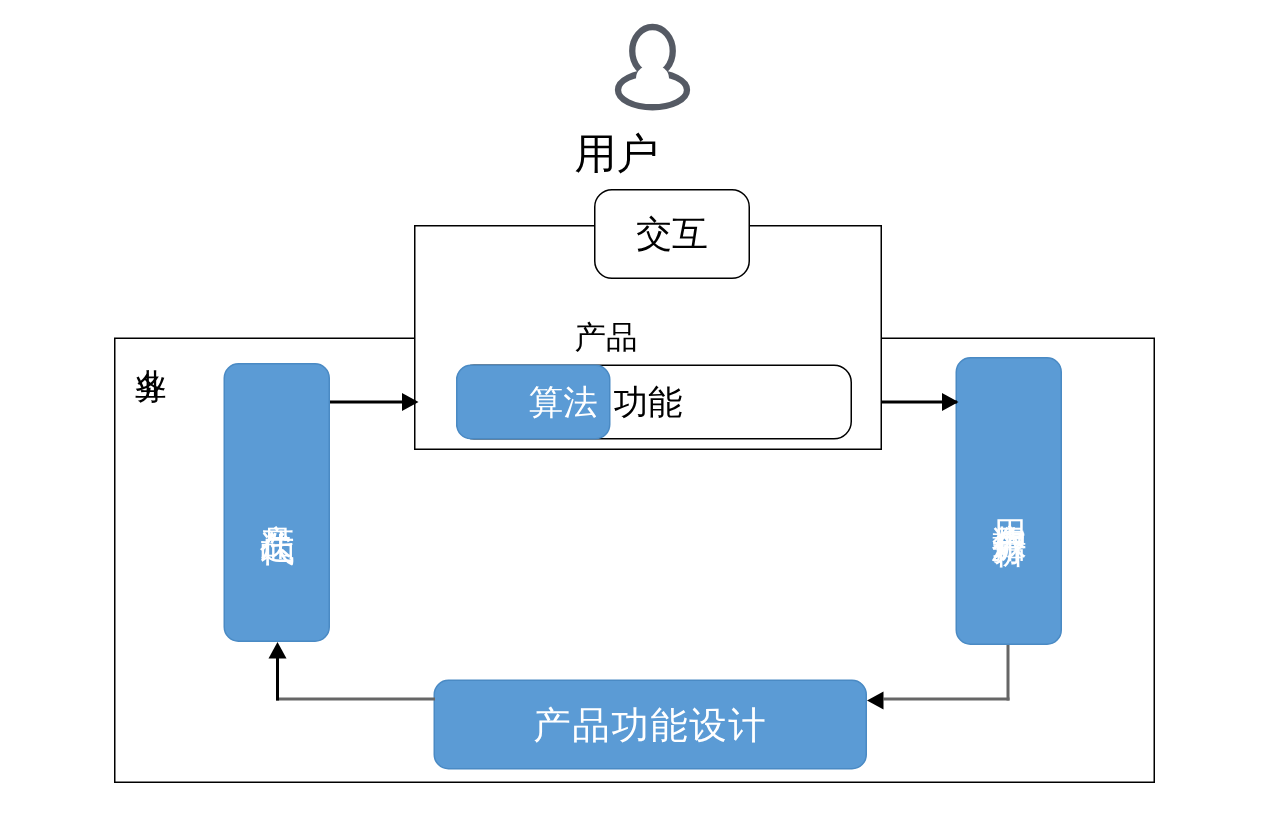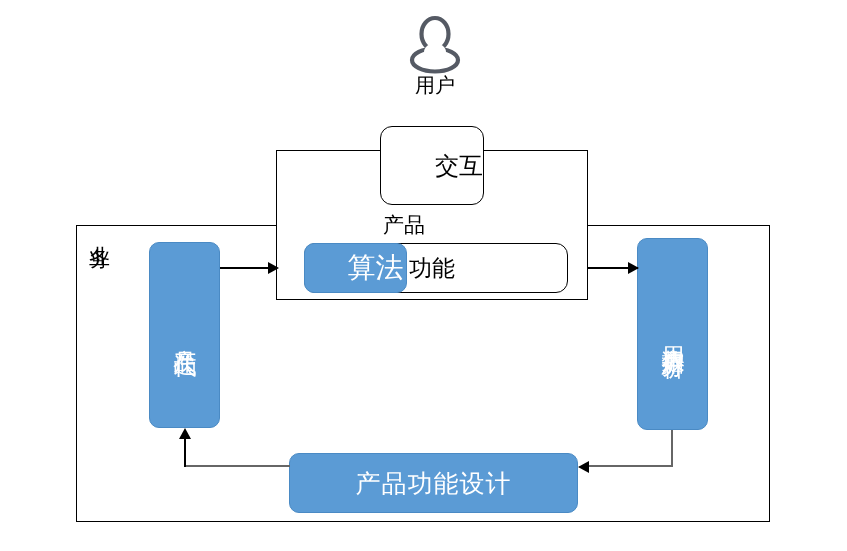--- a/index.html
+++ b/index.html
@@ -99,37 +99,37 @@
 
 <div id="canvas">
 
   <div class="abs user-icon" style="left:404px; top:12px; width:62px; height:62px;">
     <svg width="62" height="62" viewBox="0 0 62 62">
       <ellipse cx="31" cy="22" rx="13.5" ry="16" fill="none" stroke="#555a64" stroke-width="4.2"></ellipse>
       <ellipse cx="31" cy="48" rx="23" ry="11.5" fill="none" stroke="#555a64" stroke-width="4.2"></ellipse>
       <ellipse cx="31" cy="40" rx="11" ry="9" fill="#ffffff" stroke="none"></ellipse>
     </svg>
   </div>
-  <div class="abs label-plain" style="left:383px; top:72px; width:104px; text-align:center; font-size:20px;">用户</div>
+  <div class="abs label-plain" style="left:383px; top:84px; width:104px; text-align:left; font-size:28px;">用户</div>
 
   <div class="abs frame" style="left:76px; top:225px; width:694px; height:297px;"></div>
   <div class="abs label-plain vert-text" style="left:88px; top:229px; font-size:21px;">业务</div>
 
   <div class="abs product-frame" style="left:276px; top:150px; width:312px; height:150px;"></div>
   <div class="abs label-plain" style="left:276px; top:211px; width:256px; text-align:center; font-size:21px;">产品</div>
 
   <div class="abs node-white" style="left:304px; top:243px; width:264px; height:50px; padding-left:104px; font-size:23px;text-align:center;">
     <span>功能</span>
   </div>
 
-  <div class="abs node-blue" style="left:304px; top:243px; width:103px; height:50px; font-size:28px;padding-left:40px;">
+  <div class="abs node-blue" style="left:304px; top:243px; width:103px; height:50px; font-size:23px;padding-left:40px;">
     <span>算法</span>
   </div>
 
-  <div class="abs node-white" style="left:380px; top:126px; width:104px; height:79px; padding-left:0; justify-content:flex-end; font-size:24px;">
+  <div class="abs node-white" style="left:396px; top:126px; width:104px; height:60px; padding-left:0; justify-content:center; font-size:24px;">
     <span>交互</span>
   </div>
 
   <div class="abs node-blue" style="left:149px; top:242px; width:71px; height:186px; font-size:23px;">
     <span class="vert-text">产品迭代</span>
   </div>
 
   <div class="abs node-blue" style="left:637px; top:238px; width:71px; height:192px; font-size:23px;">
     <span class="vert-text">用户数据分析</span>
   </div>

